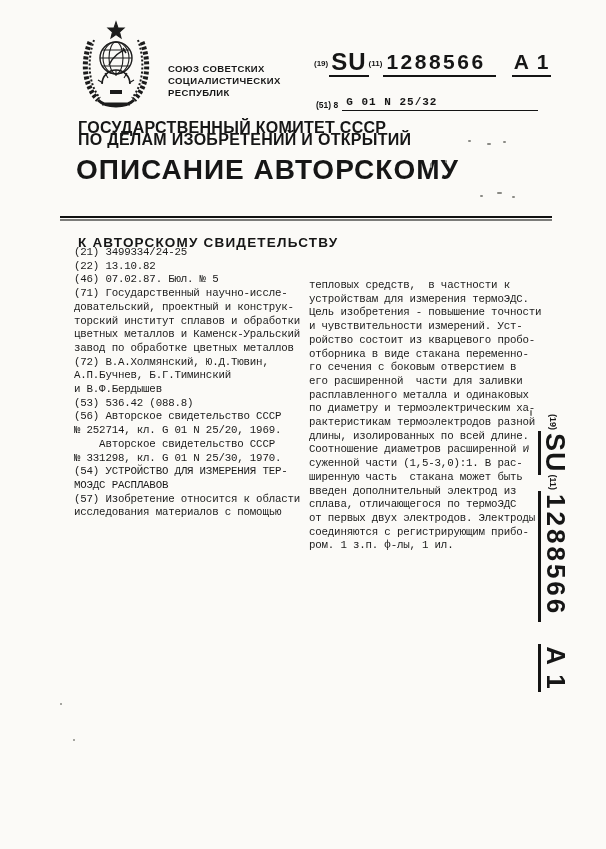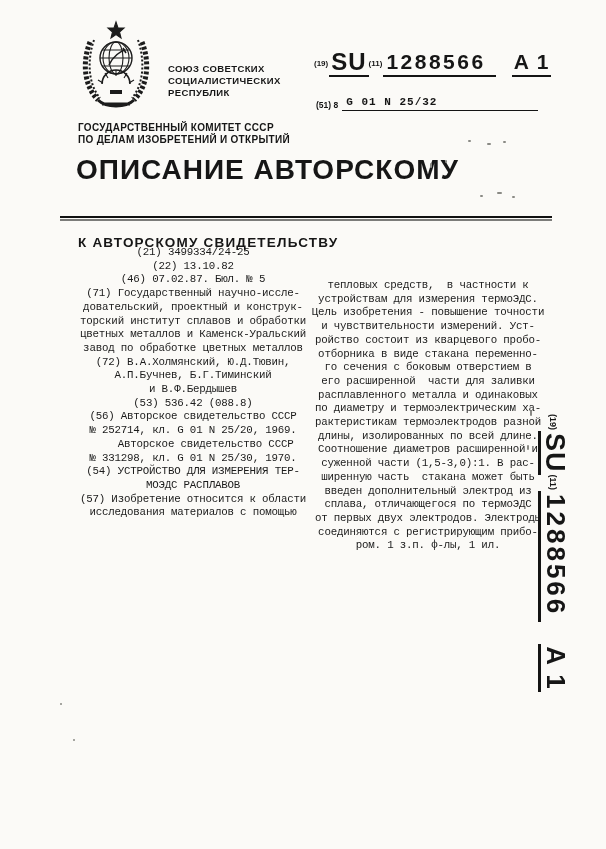--- a/index.html
+++ b/index.html
@@ -19,21 +19,21 @@
   .emblem{
     position:absolute;left:80px;top:20px;width:72px;height:92px;
   }
   .union{
     position:absolute;left:168px;top:63px;
     font-size:9.5px;font-weight:bold;line-height:12px;
     letter-spacing:.4px;white-space:pre-line;
   }
   .committee{
     position:absolute;left:78px;top:122px;
-    font-size:10px;font-weight:bold;line-height:12px;
+    font-size:16px;font-weight:bold;line-height:12px;
     letter-spacing:.3px;white-space:pre-line;
   }
   
   .pubrow{
     position:absolute;left:314px;top:50px;width:242px;
     display:flex;align-items:flex-end;
   }
   .tinylabel{font-size:8px;font-weight:bold;margin:0 1px 9px 0;letter-spacing:0;}
   .su{
     font-size:24px;font-weight:bold;letter-spacing:1px;
@@ -74,21 +74,20 @@
     background:#111;
     box-shadow:0 3px 0 rgba(20,20,20,.55);
   }
   
   .col{
     position:absolute;top:246px;
     font-family:"Liberation Mono", monospace;
     font-size:10.8px;line-height:13.7px;
     white-space:pre;color:#1b1b1b;
     letter-spacing:-0.2px;
-    text-align:center;
   }
   .col-left{left:74px;width:238px;}
   .col-right{left:309px;width:238px;margin-top:33px;}
   
   .sidebar{
     position:absolute;left:584px;top:414px;width:300px;height:46px;
     transform:rotate(90deg);transform-origin:top left;
     display:flex;align-items:flex-end;
   }
   .sidebar .tinylabel{font-size:9px;margin:0 1px 10px 0;}

